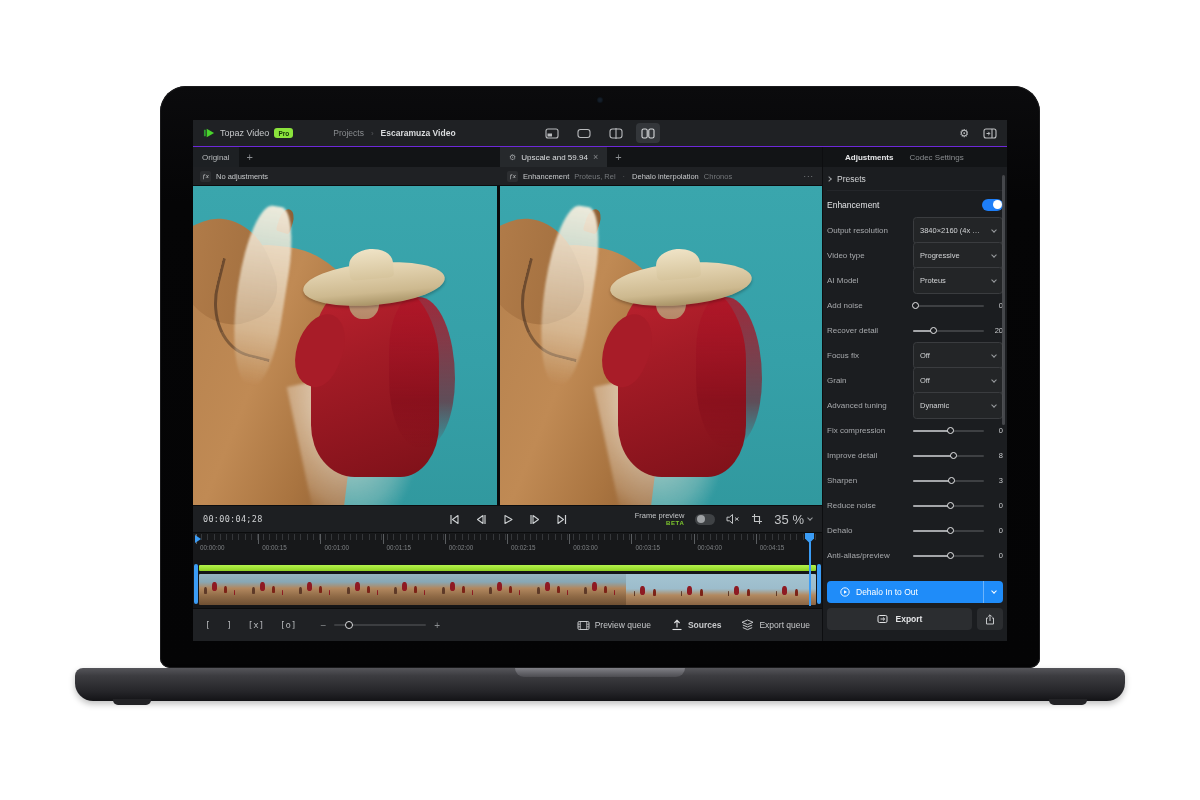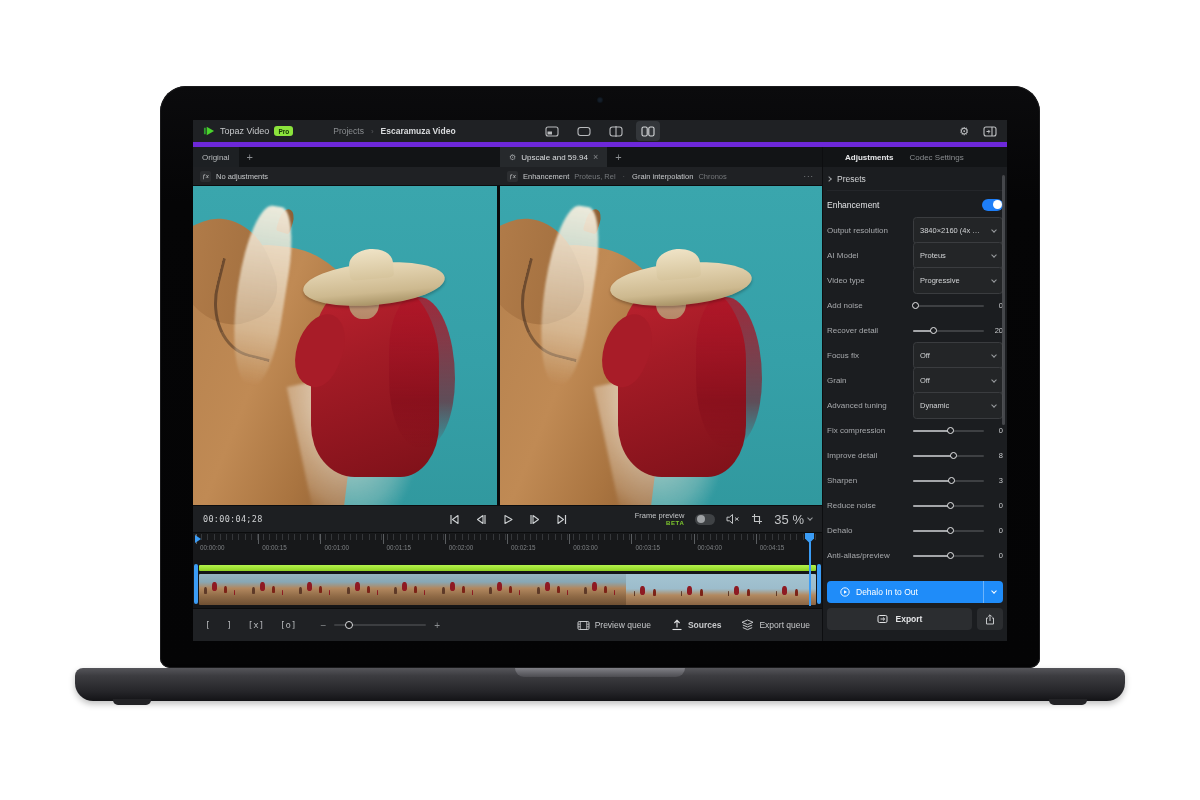--- a/index.html
+++ b/index.html
@@ -17,21 +17,21 @@
     border-radius:8px 8px 18px 18px; box-shadow:0 3px 6px rgba(0,0,0,.25); }
   .scoop { position:absolute; left:50%; top:0; transform:translateX(-50%); width:170px; height:9px;
     background:linear-gradient(180deg,#808086,#4c4c51); border-radius:0 0 10px 10px; }
   .foot { position:absolute; bottom:-4px; width:38px; height:6px; background:#232326; border-radius:0 0 5px 5px; }
   .foot.l { left:38px; } .foot.r { right:38px; }
 
   
   .app { position:absolute; left:33px; top:34px; width:814px; height:521px; background:#18191b;
     color:#c9cbcd; font-size:9px; overflow:hidden; }
 
-  .topbar { height:27px; background:#1f2124; display:flex; align-items:center; padding:0 10px; position:relative; border-bottom:5px solid #6d28d9; }
+  .topbar { height:27px; background:#1f2124; display:flex; align-items:center; padding:0 10px; position:relative; border-bottom:1px solid #6d28d9; }
   .logo { display:flex; align-items:center; gap:5px; }
   .brandname { color:#c6c8ca; font-size:9px; }
   .badge { background:#8be33c; color:#143308; font-size:6.5px; font-weight:bold; padding:1.5px 4px; border-radius:3px; }
   .crumbs { display:flex; align-items:center; gap:7px; margin-left:40px; font-size:8.5px; }
   .crumb-dim { color:#8a8d90; } .crumb-sep { color:#55585b; font-size:8px; } .crumb-cur { color:#d9dbdd; font-weight:bold; }
   .view-icons { position:absolute; left:50%; transform:translateX(-50%); display:flex; align-items:center; gap:8px; }
   .vicon { width:24px; height:20px; display:flex; align-items:center; justify-content:center; border-radius:4px; }
   .vicon.sel { background:#33363a; }
   .top-right { margin-left:auto; display:flex; align-items:center; gap:14px; }
   .gear { font-size:11px; color:#bfc1c3; line-height:1; }
@@ -264,21 +264,21 @@
           <div class="paneheads">
             <div class="phead l">
               <span class="fx">ƒx</span>
               <span class="ph-label">No adjustments</span>
             </div>
             <div class="phead r">
               <span class="fx">ƒx</span>
               <span class="ph-label">Enhancement</span>
               <span class="ph-val">Proteus, Rel</span>
               <span class="ph-dot">·</span>
-              <span class="ph-label">Grain interpolation</span>
+              <span class="ph-label">Dehalo interpolation</span>
               <span class="ph-val">Chronos</span>
               <span class="ph-more">···</span>
             </div>
           </div>
 
           <div class="videos">
             <div class="scene sl">
               <div class="horse"></div>
               <div class="horse-head"></div>
               <div class="horse-ear"></div>
@@ -476,30 +476,30 @@
             </div>
             <div id="sb-controls">
                 <div class="ctl-row">
                   <span class="ctl-label">Output resolution</span>
                   <div class="dropdown">
                     <span class="dd-text">3840×2160 (4x …</span>
                     <span class="chev-d"></span>
                   </div>
                 </div>
                 <div class="ctl-row">
+                  <span class="ctl-label">Video type</span>
+                  <div class="dropdown">
+                    <span class="dd-text">Progressive</span>
+                    <span class="chev-d"></span>
+                  </div>
+                </div>
+                <div class="ctl-row">
                   <span class="ctl-label">AI Model</span>
                   <div class="dropdown">
                     <span class="dd-text">Proteus</span>
-                    <span class="chev-d"></span>
-                  </div>
-                </div>
-                <div class="ctl-row">
-                  <span class="ctl-label">Video type</span>
-                  <div class="dropdown">
-                    <span class="dd-text">Progressive</span>
                     <span class="chev-d"></span>
                   </div>
                 </div>
                 <div class="ctl-row">
                   <span class="ctl-label">Add noise</span>
                   <div class="sliderwrap">
                     <div class="strack">
                       <div class="sfill" style="width: 4%;"></div>
                       <div class="sknob" style="left: 4%;"></div>
                     </div>

